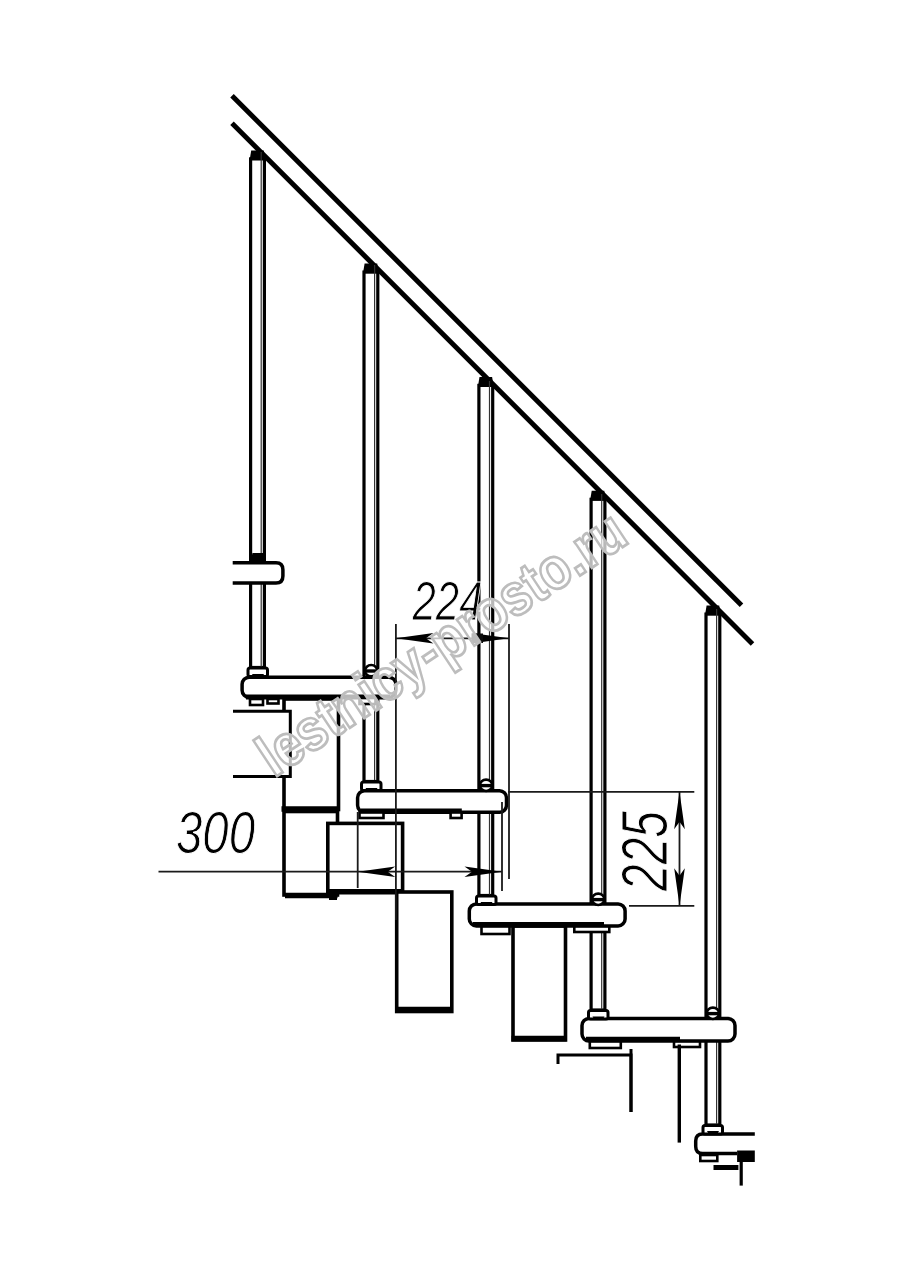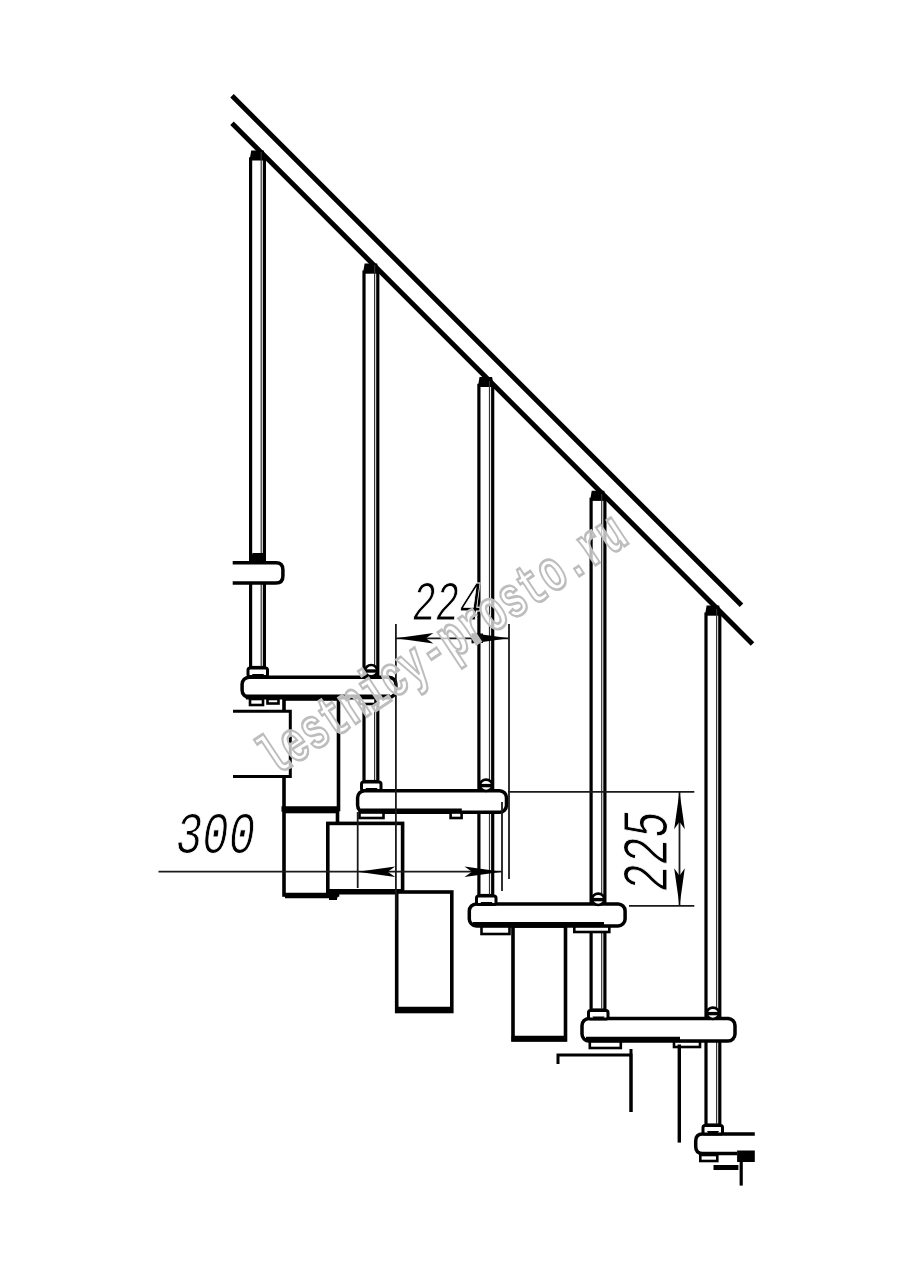--- a/index.html
+++ b/index.html
@@ -1,17 +1,17 @@
 <!DOCTYPE html>
 <html><head>
 <meta charset="utf-8">
 <style>
   html,body{margin:0;padding:0;background:#fff;}
   #page{width:914px;height:1280px;position:relative;background:#3b82f6;overflow:hidden;
-        font-family:Liberation Mono, monospace;}
+        font-family:Liberation Sans, sans-serif;}
 </style>
 </head>
 <body>
 <div id="page">
 <svg width="914" height="1280" viewBox="0 0 914 1280">
 <rect x="0" y="0" width="914" height="1280" fill="#ffffff"></rect>
 
 <line x1="232" y1="95.7" x2="741.5" y2="605.3" stroke="#000" stroke-width="5"></line>
 
 <line x1="232" y1="123.2" x2="752.5" y2="643.9" stroke="#000" stroke-width="5"></line>

